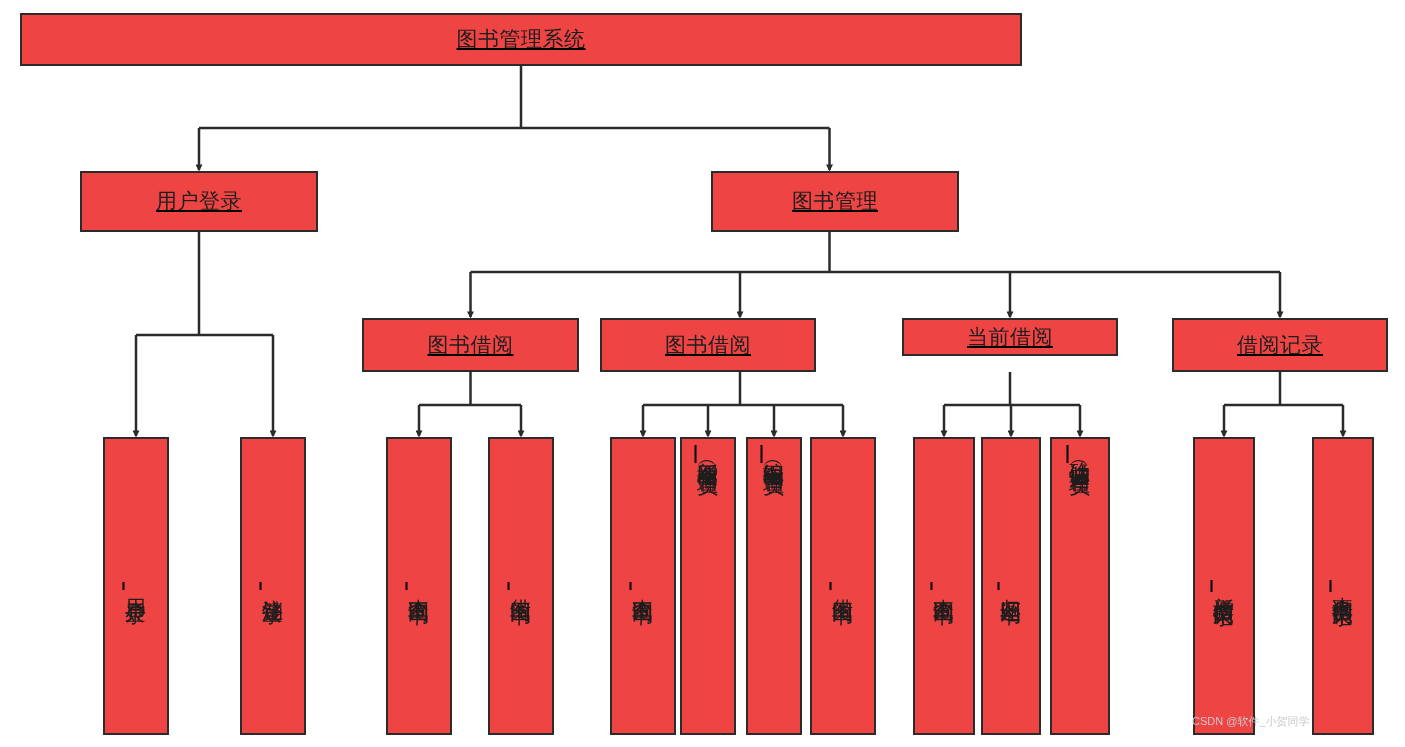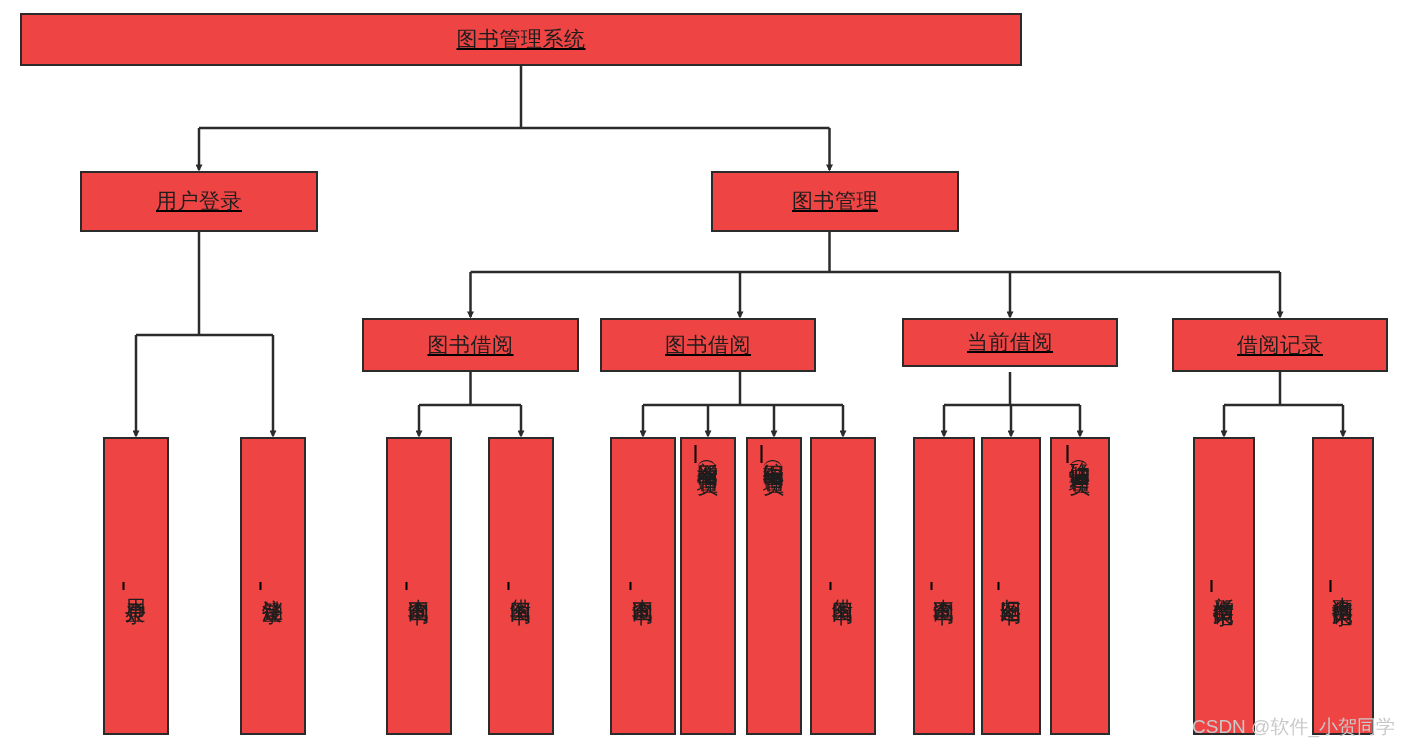--- a/index.html
+++ b/index.html
@@ -57,21 +57,21 @@
     letter-spacing: 2px;
     line-height: 1;
   }
   .node.vertical.centered {
     align-items: center;
     padding-top: 0;
   }
   .watermark {
     position: absolute;
     color: #c9c9c9;
-    font-size: 19px;
+    font-size: 11px;
     white-space: nowrap;
     user-select: none;
   }
 </style>
 </head>
 <body>
 
 <div id="diagram-root">
   <svg class="edges" id="edge-svg" viewBox="0 0 1405 747">
       <defs>
@@ -122,21 +122,21 @@
       </div>
       <div class="node" style="left: 711px; top: 171px; width: 248px; height: 61px;">
         <span class="label">图书管理</span>
       </div>
       <div class="node" style="left: 362px; top: 318px; width: 217px; height: 54px;">
         <span class="label">图书借阅</span>
       </div>
       <div class="node" style="left: 600px; top: 318px; width: 216px; height: 54px;">
         <span class="label">图书借阅</span>
       </div>
-      <div class="node" style="left: 902px; top: 318px; width: 216px; height: 49px;">
+      <div class="node" style="left: 902px; top: 318px; width: 216px; height: 38px;">
         <span class="label">当前借阅</span>
       </div>
       <div class="node" style="left: 1172px; top: 318px; width: 216px; height: 54px; align-items: center;">
         <span class="label">借阅记录</span>
       </div>
       <div class="node vertical centered" style="left: 103px; top: 437px; width: 66px; height: 298px;">
         <span class="label">用户登录</span>
       </div>
       <div class="node vertical centered" style="left: 240px; top: 437px; width: 66px; height: 298px;">
         <span class="label">注销登录</span>

